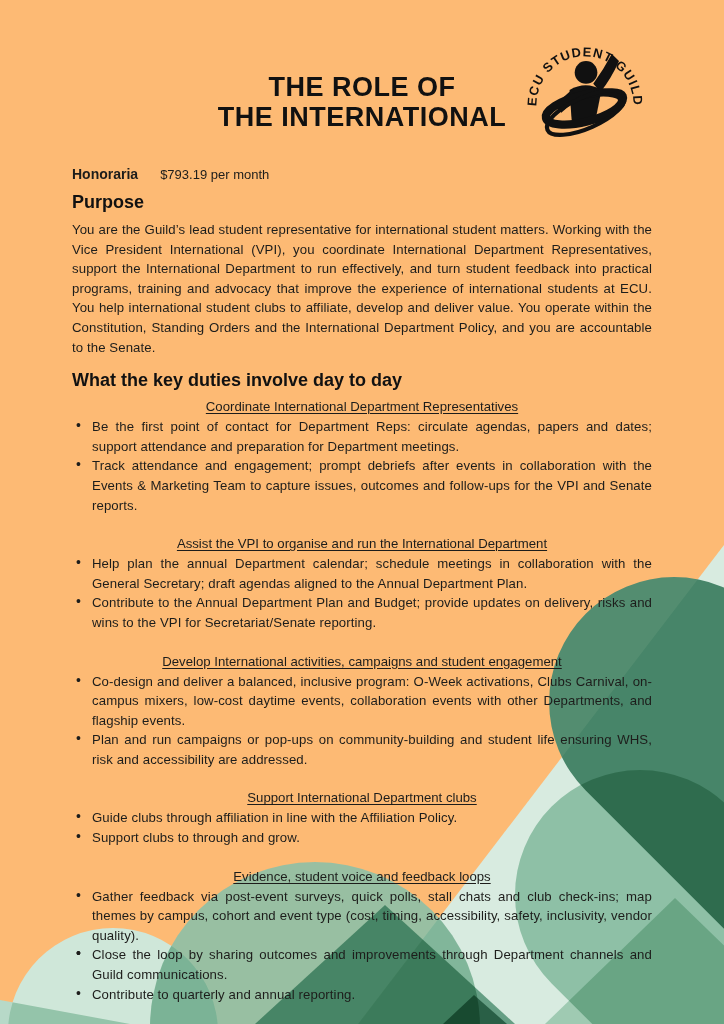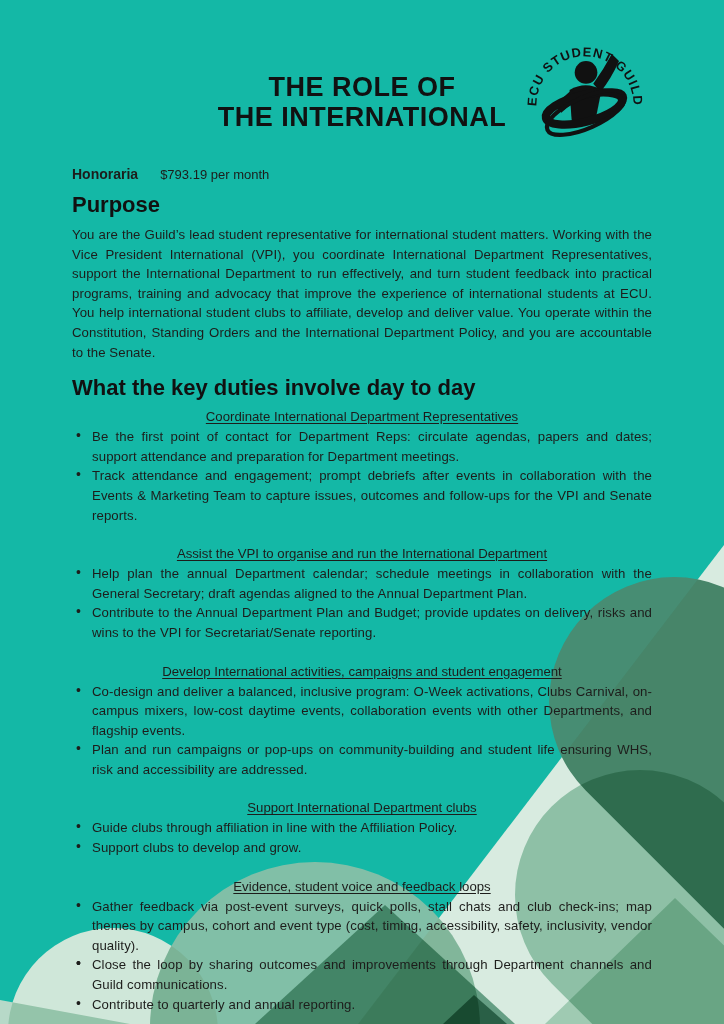--- a/index.html
+++ b/index.html
@@ -1,20 +1,20 @@
 <!DOCTYPE html>
 <html><head>
 <meta charset="utf-8">
 <style>
   html,body{margin:0;padding:0;background:#ffffff;}
   .page{
     position:relative;
     width:724px;height:1024px;
     margin:0 auto;
-    background:#14b8a6;
+    background:#fdba74;
     overflow:hidden;
     font-family:"Liberation Sans",sans-serif;
     color:#1d1d1b;
   }
   
   .decor{position:absolute;inset:0;z-index:0;pointer-events:none;}
   
   .header{position:relative;z-index:2;height:158px;}
   .title{
     position:absolute;left:0;right:0;top:54px;
@@ -22,21 +22,21 @@
     font-weight:bold;font-size:27px;line-height:30px;letter-spacing:.5px;
     color:#111;
   }
   .title span{display:block;}
   .logo{position:absolute;top:24px;left:518px;width:134px;height:134px;}
   
   .main{position:relative;z-index:2;padding:0 72px;}
   .honoraria{display:flex;align-items:baseline;margin:8px 0 4px 0;}
   .honoraria .label{font-weight:bold;font-size:14px;}
   .honoraria .value{font-size:13px;margin-left:22px;}
-  h2{font-size:22px;font-weight:bold;margin:10px 0 7px 0;color:#111;}
+  h2{font-size:18px;font-weight:bold;margin:10px 0 7px 0;color:#111;}
   .purpose-body{
     font-size:13.2px;line-height:19.6px;margin:0 0 10px 0;
     text-align:justify;letter-spacing:.1px;
   }
   .duties-heading{margin-top:13px;}
   .duty-section{margin-top:21px;}
   .duty-section:first-child{margin-top:8px;}
   .duty-section h3{
     font-size:13.2px;font-weight:normal;margin:0 0 3px 0;
     text-decoration:underline;text-underline-offset:2px;text-align:center;
@@ -123,21 +123,21 @@
           <h3>Develop International activities, campaigns and student engagement</h3>
           <ul>
             <li><span class="marker">•</span><span>Co-design and deliver a balanced, inclusive program: O-Week activations, Clubs Carnival, on-campus mixers, low-cost daytime events, collaboration events with other Departments, and flagship events.</span></li>
             <li><span class="marker">•</span><span>Plan and run campaigns or pop-ups on community-building and student life ensuring WHS, risk and accessibility are addressed.</span></li>
           </ul>
         </div>
         <div class="duty-section">
           <h3>Support International Department clubs</h3>
           <ul>
             <li><span class="marker">•</span><span>Guide clubs through affiliation in line with the Affiliation Policy.</span></li>
-            <li><span class="marker">•</span><span>Support clubs to develop and grow.</span></li>
+            <li><span class="marker">•</span><span>Support clubs to through and grow.</span></li>
           </ul>
         </div>
         <div class="duty-section">
           <h3>Evidence, student voice and feedback loops</h3>
           <ul>
             <li><span class="marker">•</span><span>Gather feedback via post-event surveys, quick polls, stall chats and club check-ins; map themes by campus, cohort and event type (cost, timing, accessibility, safety, inclusivity, vendor quality).</span></li>
             <li><span class="marker">•</span></li>
             <li><span class="marker">•</span><span>Close the loop by sharing outcomes and improvements through Department channels and Guild communications.</span></li>
             <li><span class="marker">•</span><span>Contribute to quarterly and annual reporting.</span></li>
           </ul>

